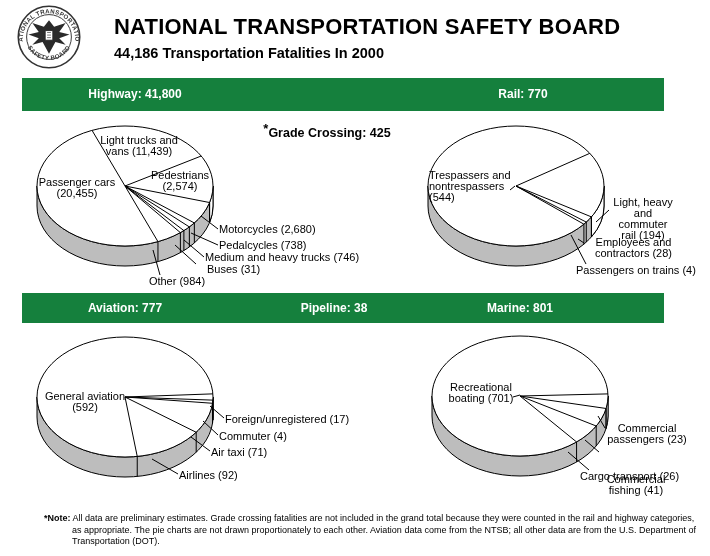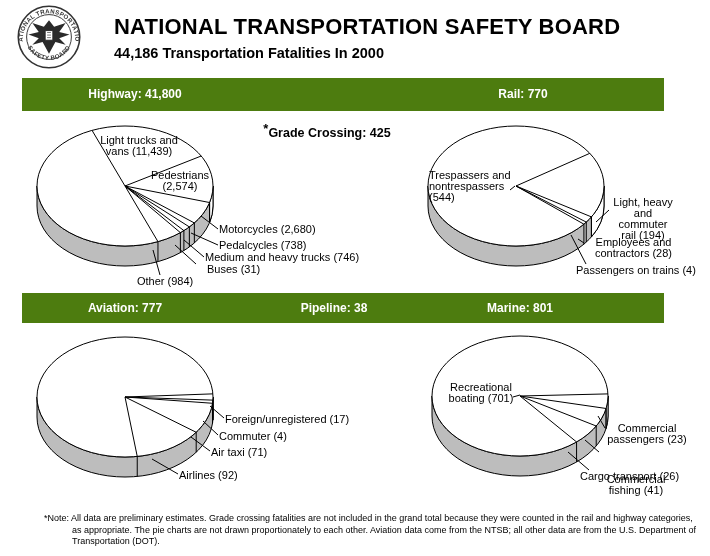--- a/index.html
+++ b/index.html
@@ -1,34 +1,34 @@
 <!DOCTYPE html>
 <html><head>
 <meta charset="utf-8">
 <style>
   html,body{margin:0;padding:0;background:#fff;}
   #page{position:relative;width:710px;height:556px;background:#fff;overflow:hidden;
         font-family:"Liberation Sans",sans-serif;color:#000;}
   .title{position:absolute;left:114px;top:14px;font-size:22px;font-weight:bold;letter-spacing:.2px;white-space:nowrap;}
   .subtitle{position:absolute;left:114px;top:45px;font-size:14.5px;font-weight:bold;white-space:nowrap;}
   .seal{position:absolute;left:16px;top:5px;}
-  .bar{position:absolute;left:22px;width:642px;background:#4d7c0f;}
+  .bar{position:absolute;left:22px;width:642px;background:#15803d;}
   #bar1{top:78px;height:33px;}
   #bar2{top:293px;height:30px;}
   .bar-label{position:absolute;width:200px;text-align:center;color:#fff;font-weight:bold;font-size:12px;}
   #bar1 .bar-label{line-height:33px;}
   #bar2 .bar-label{line-height:30px;}
   .grade-crossing{position:absolute;left:227px;top:120px;width:200px;text-align:center;
                   font-size:12.5px;font-weight:bold;}
   .grade-crossing sup{font-size:13px;position:relative;top:1px;}
   #pies-svg{position:absolute;left:0;top:0;pointer-events:none;}
   .plabel{position:absolute;font-size:11px;line-height:11px;color:#000;}
   .footnote{position:absolute;left:44px;top:513px;width:632px;font-size:9px;line-height:11.5px;
             padding-left:28px;text-indent:-28px;}
-  .footnote b{font-weight:normal;}
+  .footnote b{font-weight:bold;}
 </style>
 </head>
 <body>
 
 <div id="page">
 
   <svg class="seal" width="66" height="64" viewBox="0 0 100 100">
     <circle cx="50" cy="50" r="48" fill="#fff" stroke="#333" stroke-width="2.5"></circle>
     <circle cx="50" cy="50" r="35" fill="#fff" stroke="#333" stroke-width="1.5"></circle>
     <defs>
@@ -142,31 +142,33 @@
         <line x1="599" y1="452" x2="585" y2="440" stroke="#000000" stroke-width="1"></line>
         <line x1="589" y1="470" x2="568" y2="452" stroke="#000000" stroke-width="1"></line>
         <line x1="513" y1="397" x2="520" y2="395" stroke="#000000" stroke-width="1"></line>
       </g>
     </svg>
 
   <div class="footnote">
     <b>*Note:</b><span> All data are preliminary estimates. Grade crossing fatalities are not included in the grand total because they were counted in the rail and highway categories, as appropriate. The pie charts are not drawn proportionately to each other. Aviation data come from the NTSB; all other data are from the U.S. Department of Transportation (DOT).</span>
   </div>
 
+<div class="plabel" style="left: 27px; top: 177px; width: 100px; text-align: center;">Passenger cars (20,455)</div>
     <div class="plabel" style="left: 99px; top: 135px; width: 80px; text-align: center;">Light trucks and vans (11,439)</div>
     <div class="plabel" style="left: 139px; top: 170px; width: 82px; text-align: center;">Pedestrians (2,574)</div>
     <div class="plabel" style="left: 219px; top: 224px; width: 115px; text-align: left; white-space: nowrap;">Motorcycles (2,680)</div>
     <div class="plabel" style="left: 219px; top: 240px; width: 110px; text-align: left; white-space: nowrap;">Pedalcycles (738)</div>
     <div class="plabel" style="left: 205px; top: 252px; width: 135px; text-align: left; white-space: nowrap;">Medium and heavy trucks (746)</div>
     <div class="plabel" style="left: 190px; top: 264px; width: 70px; text-align: left; white-space: nowrap; padding-left: 17px;">Buses (31)</div>
-    <div class="plabel" style="left: 137px; top: 276px; width: 80px; text-align: left; white-space: nowrap;">Other (984)</div>
+    <div class="plabel" style="left: 137px; top: 276px; width: 80px; text-align: center; white-space: nowrap;">Other (984)</div>
     <div class="plabel" style="left: 429px; top: 170px; width: 88px; ">Trespassers and nontrespassers (544)</div>
     <div class="plabel" style="left: 610px; top: 197px; width: 66px; text-align: center;">Light, heavy and commuter rail (194)</div>
     <div class="plabel" style="left: 586px; top: 237px; width: 95px; text-align: center;">Employees and contractors (28)</div>
     <div class="plabel" style="left: 576px; top: 265px; width: 125px; text-align: left; white-space: nowrap;">Passengers on trains (4)</div>
+    <div class="plabel" style="left: 41px; top: 391px; width: 88px; text-align: center;">General aviation (592)</div>
     <div class="plabel" style="left: 225px; top: 414px; width: 120px; text-align: center; white-space: nowrap;">Foreign/unregistered (17)</div>
     <div class="plabel" style="left: 219px; top: 431px; width: 90px; text-align: left; white-space: nowrap;">Commuter (4)</div>
     <div class="plabel" style="left: 211px; top: 447px; width: 80px; text-align: left; white-space: nowrap;">Air taxi (71)</div>
     <div class="plabel" style="left: 179px; top: 470px; width: 80px; text-align: left; white-space: nowrap;">Airlines (92)</div>
     <div class="plabel" style="left: 445px; top: 382px; width: 72px; text-align: center;">Recreational boating (701)</div>
     <div class="plabel" style="left: 607px; top: 423px; width: 80px; text-align: center;">Commercial passengers (23)</div>
     <div class="plabel" style="left: 600px; top: 448px; width: 72px; text-align: center; margin-top: 26px;">Commercial fishing (41)</div>
     <div class="plabel" style="left: 580px; top: 471px; width: 115px; text-align: left; white-space: nowrap;">Cargo transport (26)</div>
   </div>
 

